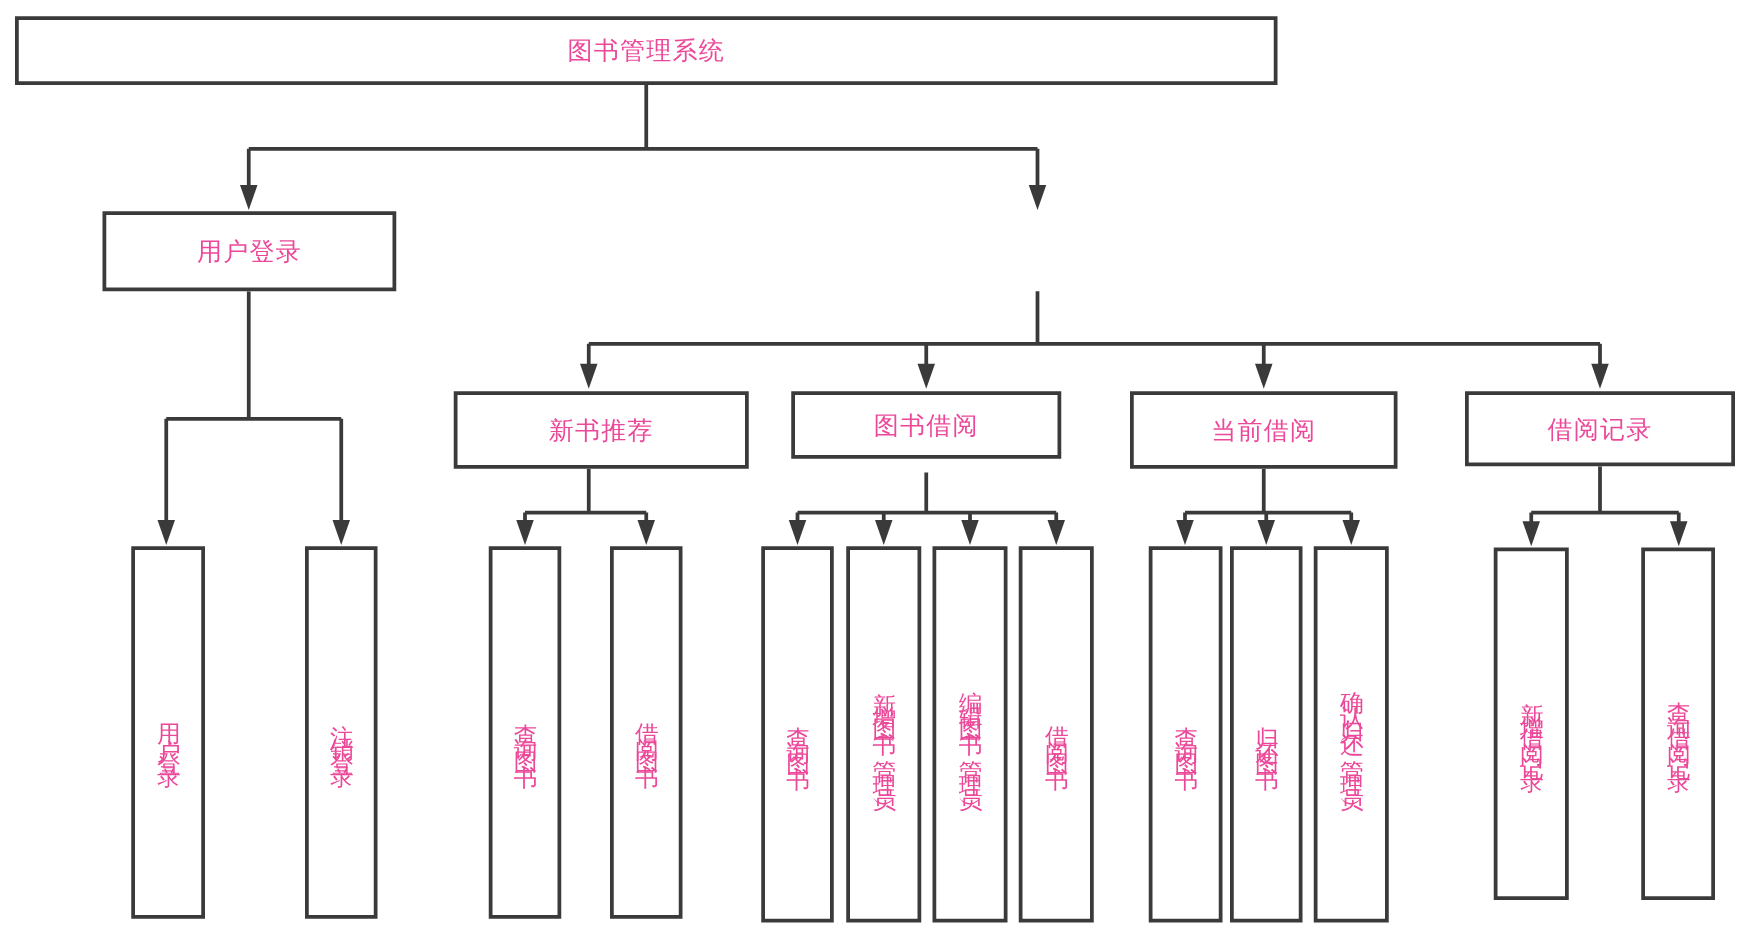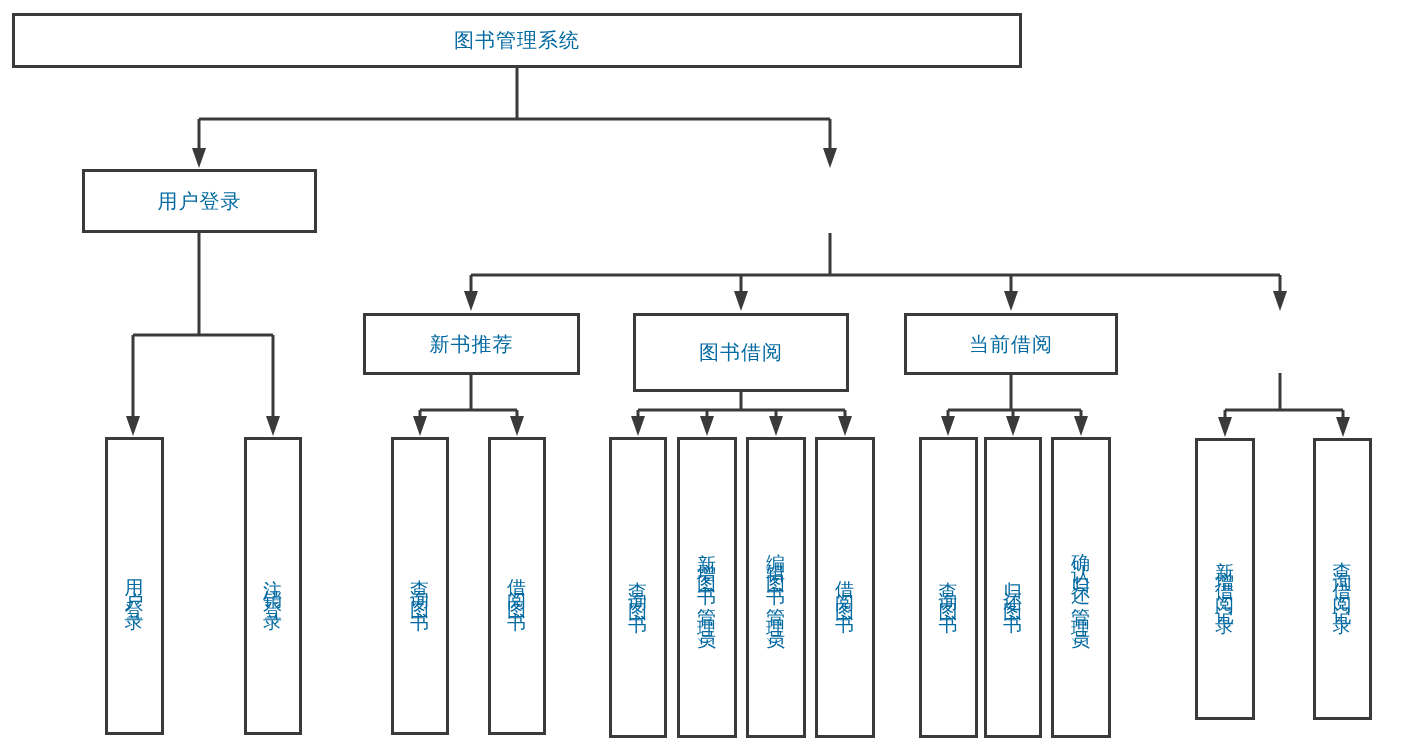--- a/index.html
+++ b/index.html
@@ -24,21 +24,21 @@
   }
   .connector-svg polygon {
     fill: #3a3a3a;
     stroke: none;
   }
   .box {
     position: absolute;
     box-sizing: border-box;
     border: 3px solid #3a3a3a;
     background: #ffffff;
-    color: #0369a1;
+    color: #ec4899;
     display: flex;
     align-items: center;
     justify-content: center;
   }
   .box.h {
     font-size: 20px;
     letter-spacing: 1px;
     white-space: nowrap;
   }
   .box.v span {
@@ -96,23 +96,24 @@
 
     <path d="M1280 373 V410 M1225 410 H1343 M1225 410 V420 M1343 410 V420"></path>
     <polygon points="1218,417 1232,417 1225,437"></polygon>
     <polygon points="1336,417 1350,417 1343,437"></polygon>
   </svg>
 
   <div class="box h" style="left:12px; top:13px; width:1010px; height:55px;">图书管理系统</div>
 
   <div class="box h" style="left:82px; top:169px; width:235px; height:64px;">用户登录</div>
 
-  <div class="box h" style="left:363px; top:313px; width:217px; height:62px;">新书推荐</div>
-  <div class="box h" style="left:633px; top:313px; width:216px; height:79px;">图书借阅</div>
+  <div class="box h" style="left:363px; top:313px; width:236px; height:62px;">新书推荐</div>
+  <div class="box h" style="left:633px; top:313px; width:216px; height:54px;">图书借阅</div>
   <div class="box h" style="left:904px; top:313px; width:214px; height:62px;">当前借阅</div>
+  <div class="box h" style="left:1172px; top:313px; width:216px; height:60px;">借阅记录</div>
 
   <div class="box v" style="left:105px; top:437px; width:59px; height:298px;">
     <span>用户登录</span>
   </div>
   <div class="box v" style="left:244px; top:437px; width:58px; height:298px;">
     <span>注销登录</span>
   </div>
 
   <div class="box v" style="left:391px; top:437px; width:58px; height:298px;">
     <span>查询图书</span>

